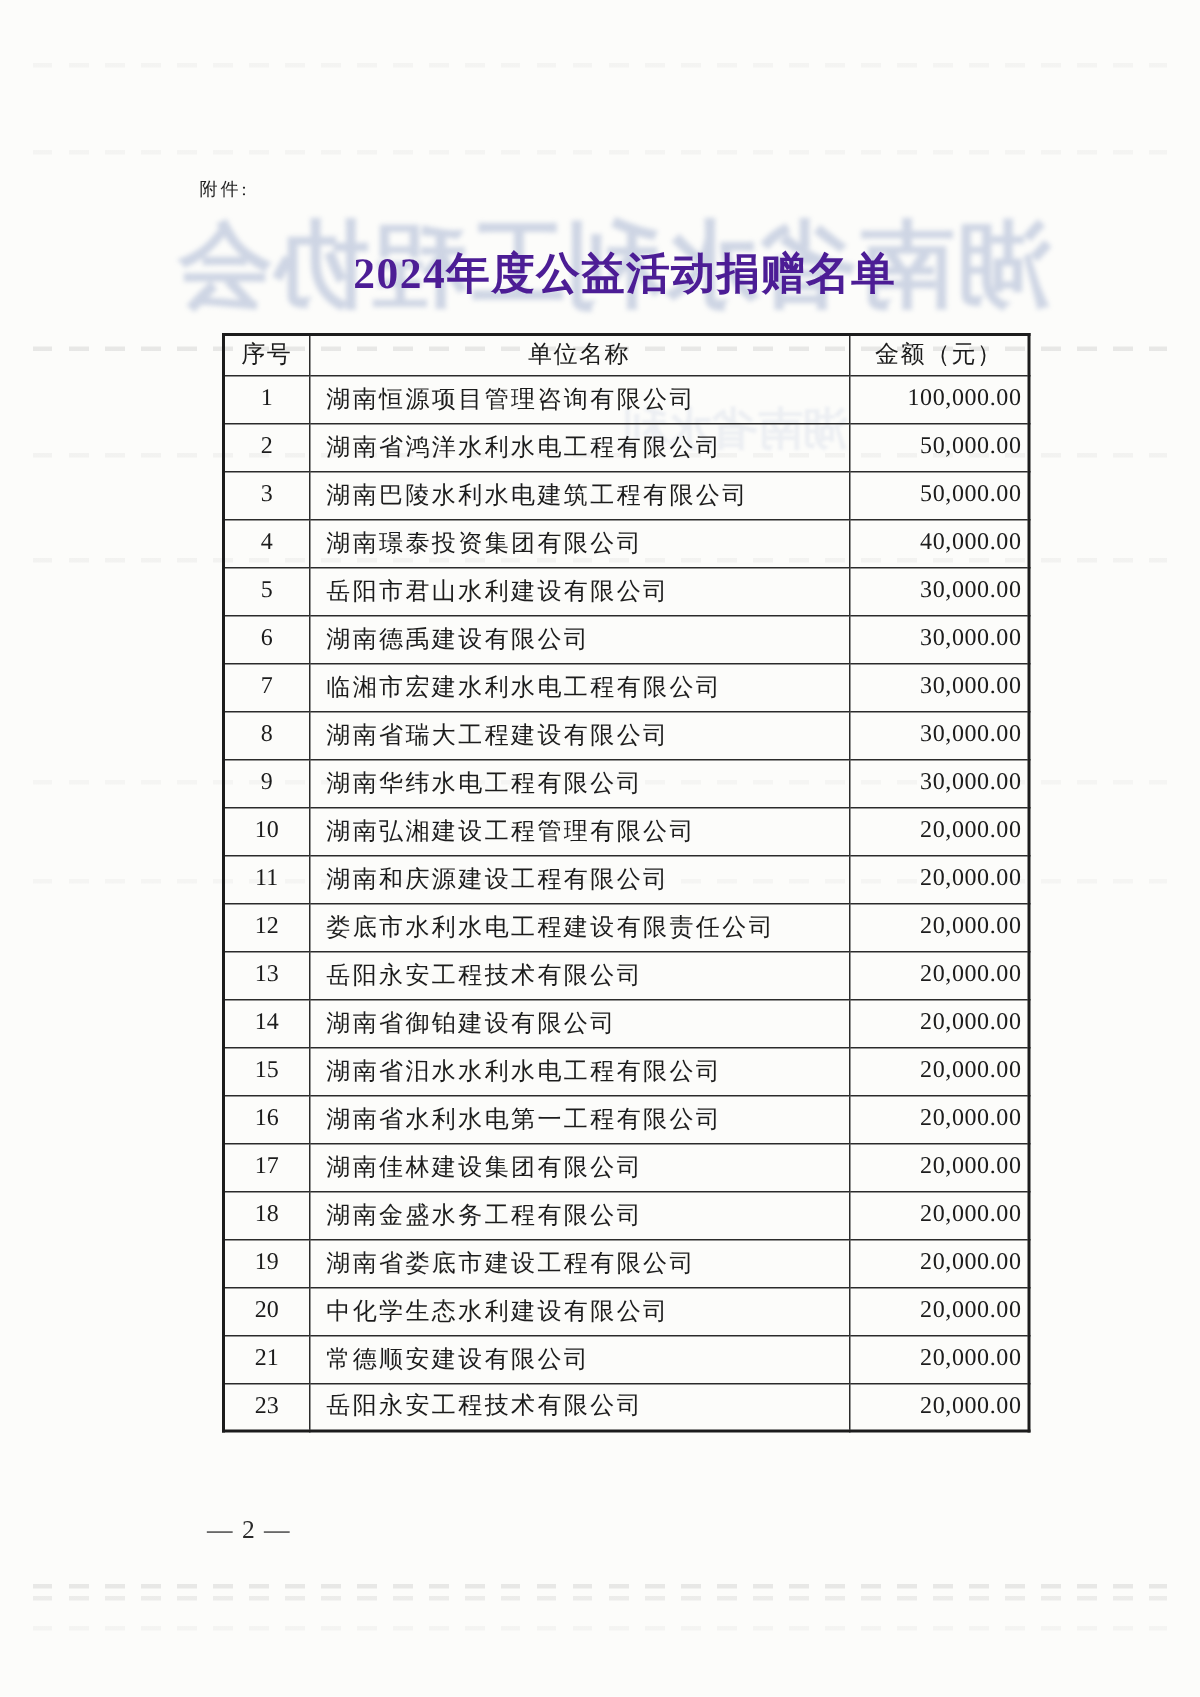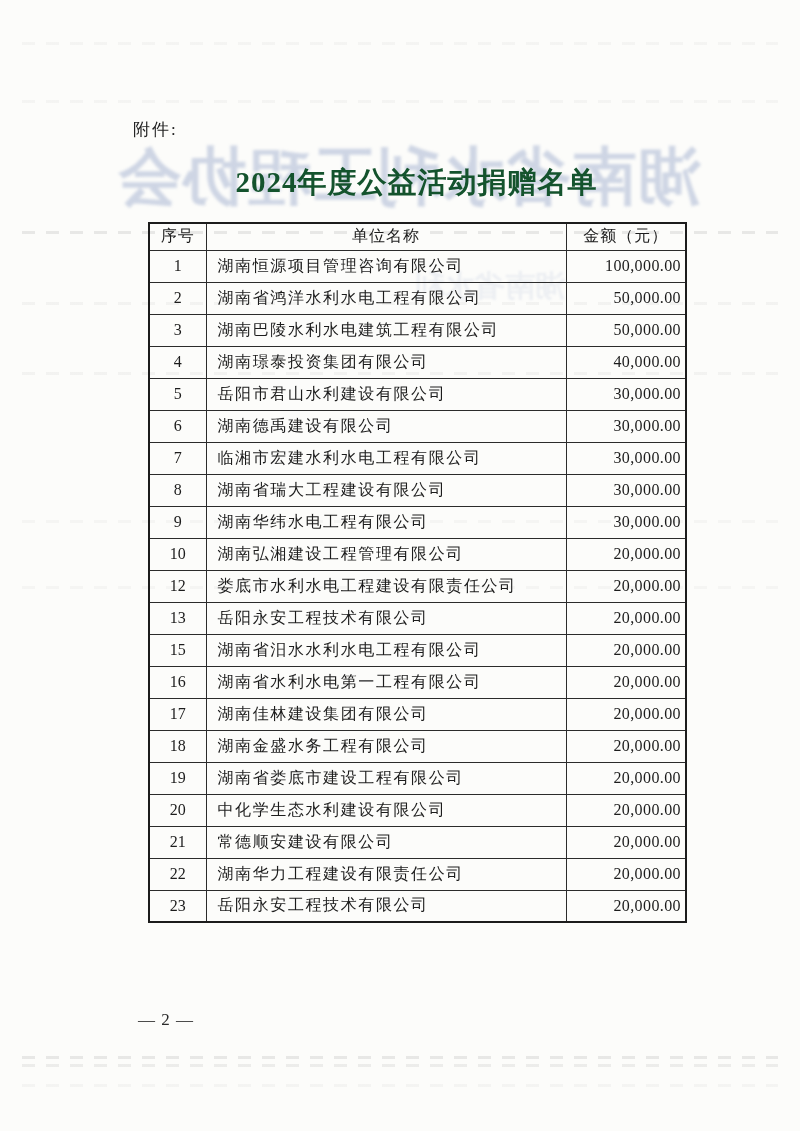--- a/index.html
+++ b/index.html
@@ -25,26 +25,26 @@
   }
   .watermark2{
     position:absolute;left:415px;top:266px;width:150px;height:40px;
     font-size:30px;font-weight:bold;white-space:nowrap;overflow:hidden;
     transform:scaleX(-1);
     color:#8fa0c6;opacity:.14;filter:blur(1.2px);
     pointer-events:none;user-select:none;
   }
   .attachment{
     position:absolute;left:133px;top:118px;
-    font-size:17px;letter-spacing:2px;color:#222;
+    font-size:12px;letter-spacing:2px;color:#222;
   }
   .title{
     position:absolute;left:148px;top:163px;width:537px;margin:0;
     text-align:center;font-size:29px;font-weight:bold;
-    letter-spacing:1px;color:#14532d;
+    letter-spacing:1px;color:#4c1d95;
   }
   table.donation{
     position:absolute;left:148px;top:222px;width:537px;
     border-collapse:collapse;table-layout:fixed;
     border:2px solid #1c1c1c;
   }
   table.donation th, table.donation td{
     border:1px solid #2b2b2b;
     font-weight:normal;
     overflow:hidden;white-space:nowrap;
@@ -161,30 +161,40 @@
           <td class="no">9</td>
           <td class="name">湖南华纬水电工程有限公司</td>
           <td class="amt">30,000.00</td>
         </tr>
         <tr>
           <td class="no">10</td>
           <td class="name">湖南弘湘建设工程管理有限公司</td>
           <td class="amt">20,000.00</td>
         </tr>
         <tr>
+          <td class="no">11</td>
+          <td class="name">湖南和庆源建设工程有限公司</td>
+          <td class="amt">20,000.00</td>
+        </tr>
+        <tr>
           <td class="no">12</td>
           <td class="name">娄底市水利水电工程建设有限责任公司</td>
           <td class="amt">20,000.00</td>
         </tr>
         <tr>
           <td class="no">13</td>
           <td class="name">岳阳永安工程技术有限公司</td>
           <td class="amt">20,000.00</td>
         </tr>
         <tr>
+          <td class="no">14</td>
+          <td class="name">湖南省御铂建设有限公司</td>
+          <td class="amt">20,000.00</td>
+        </tr>
+        <tr>
           <td class="no">15</td>
           <td class="name">湖南省汨水水利水电工程有限公司</td>
           <td class="amt">20,000.00</td>
         </tr>
         <tr>
           <td class="no">16</td>
           <td class="name">湖南省水利水电第一工程有限公司</td>
           <td class="amt">20,000.00</td>
         </tr>
         <tr>
@@ -206,25 +216,20 @@
           <td class="no">20</td>
           <td class="name">中化学生态水利建设有限公司</td>
           <td class="amt">20,000.00</td>
         </tr>
         <tr>
           <td class="no">21</td>
           <td class="name">常德顺安建设有限公司</td>
           <td class="amt">20,000.00</td>
         </tr>
         <tr>
-          <td class="no">22</td>
-          <td class="name">湖南华力工程建设有限责任公司</td>
-          <td class="amt">20,000.00</td>
-        </tr>
-        <tr>
           <td class="no">23</td>
           <td class="name">岳阳永安工程技术有限公司</td>
           <td class="amt">20,000.00</td>
         </tr>
       </tbody>
   </table>
 
   <div class="footer">— 2 —</div>
 </div>
 

